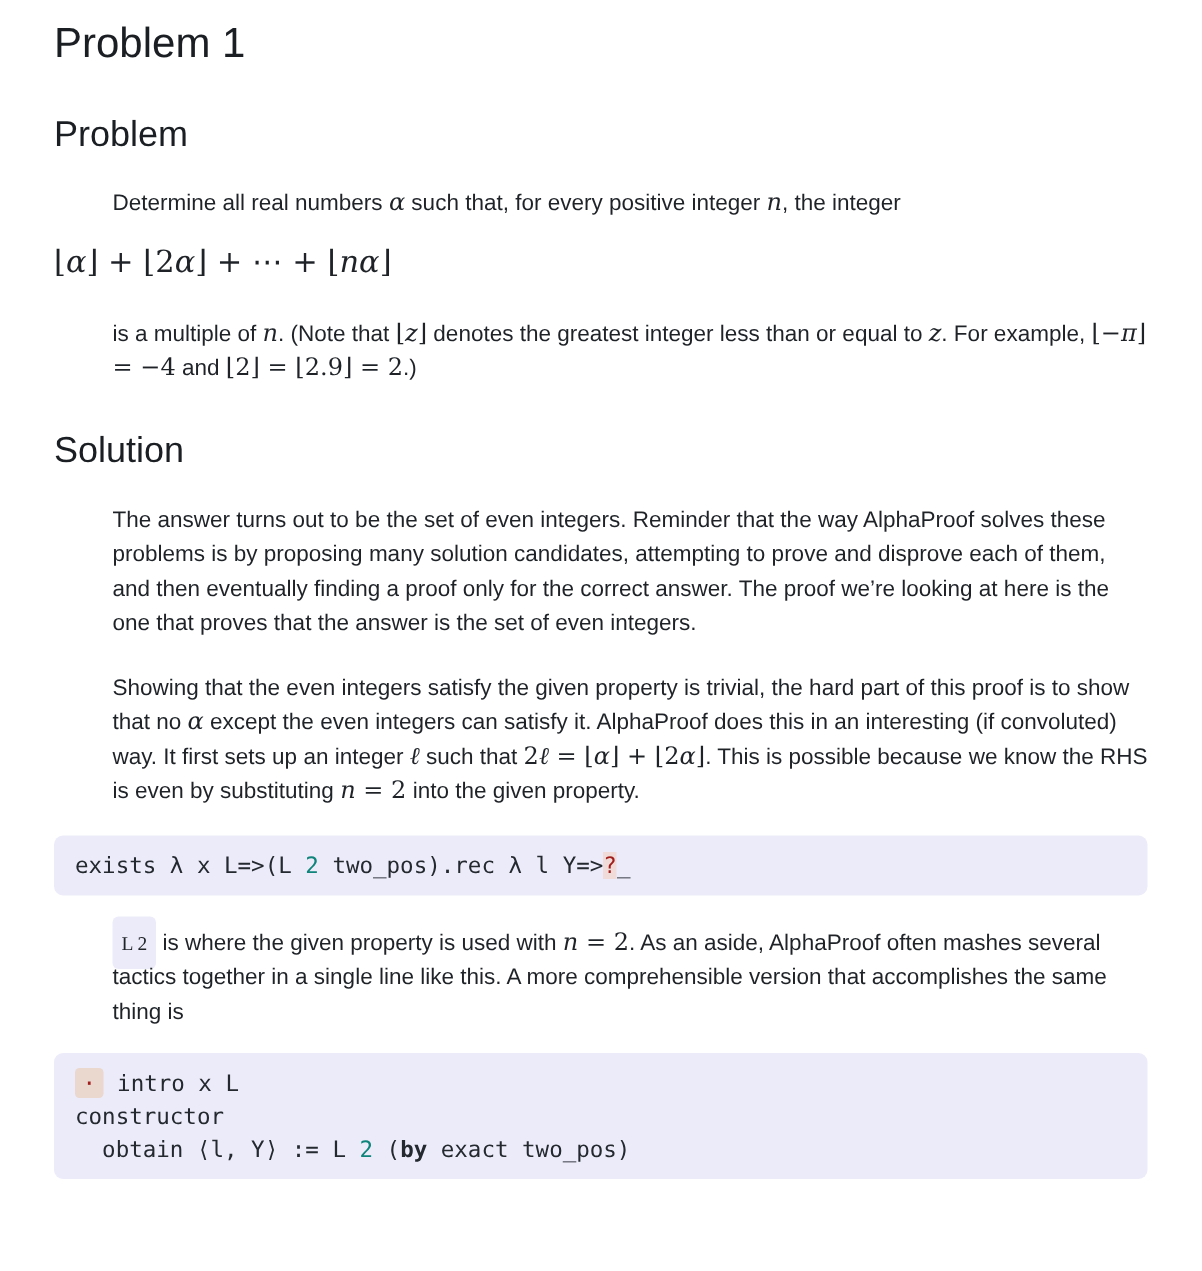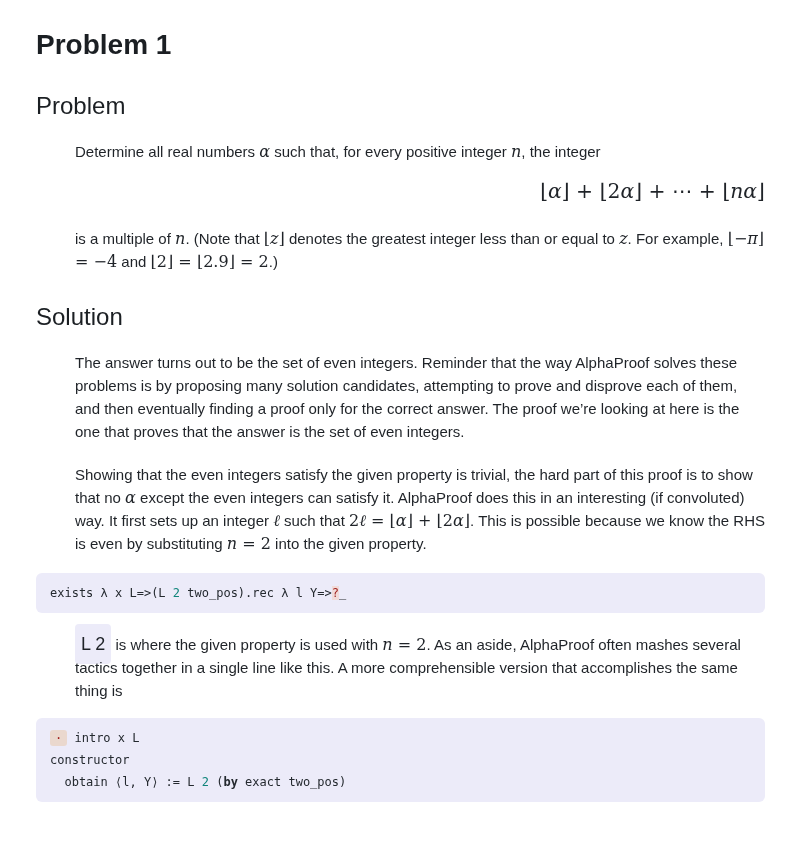--- a/index.html
+++ b/index.html
@@ -7,24 +7,24 @@
   body {
     font-family: "Liberation Sans", "DejaVu Sans", sans-serif;
     font-size: 15px;
     line-height: 23px;
     color: #1f2328;
   }
   .page { padding: 0 36px; }
 
   h1.title {
     font-size: 28px;
-    font-weight: 700;
+    font-weight: 400;
     line-height: 34px;
     color: #1b1f23;
-    margin-top: 28px;
+    margin-top: 12px;
   }
   h2.section {
     font-size: 24px;
     font-weight: 400;
     line-height: 28px;
     color: #1b1f23;
   }
   .mt22 { margin-top: 30px; }
   .mt30 { margin-top: 30px; }
   .mt16 { margin-top: 16px; }
@@ -39,43 +39,43 @@
     font-style: italic;
     font-size: 1.07em;
     line-height: 1;
   }
   .mr {
     font-family: "DejaVu Serif", "Liberation Serif", serif;
     font-size: 1.07em;
     line-height: 1;
   }
   .formula {
-    text-align: right;
+    text-align: left;
     font-size: 19px;
     line-height: 30px;
     margin-top: 14px;
   }
 
   
   .ic {
-    font-family: Liberation Sans, sans-serif;
-    font-size: 18px;
+    font-family: Liberation Serif, serif;
+    font-size: 13px;
     background: #ecebf9;
     color: #1f2328;
     padding: 10px 6px;
     border-radius: 4px;
   }
 
   
   pre.code-block {
     background: #ecebf9;
     border-radius: 6px;
     padding: 9px 14px;
     font-family: "DejaVu Sans Mono", "Liberation Mono", monospace;
-    font-size: 12px;
+    font-size: 15px;
     line-height: 22px;
     color: #24292f;
     white-space: pre;
     overflow: hidden;
   }
   .code-line { white-space: pre; }
   .tn { color: #0f847a; }          
   .tk { font-weight: bold; margin-top: 40px; }       
   .te { color: #9f1d1b; background: #f1dbd9; }                     
   .tb { color: #9f1d1b; background: #ead8ce; padding: 1px 5px; border-radius: 3px; } 

